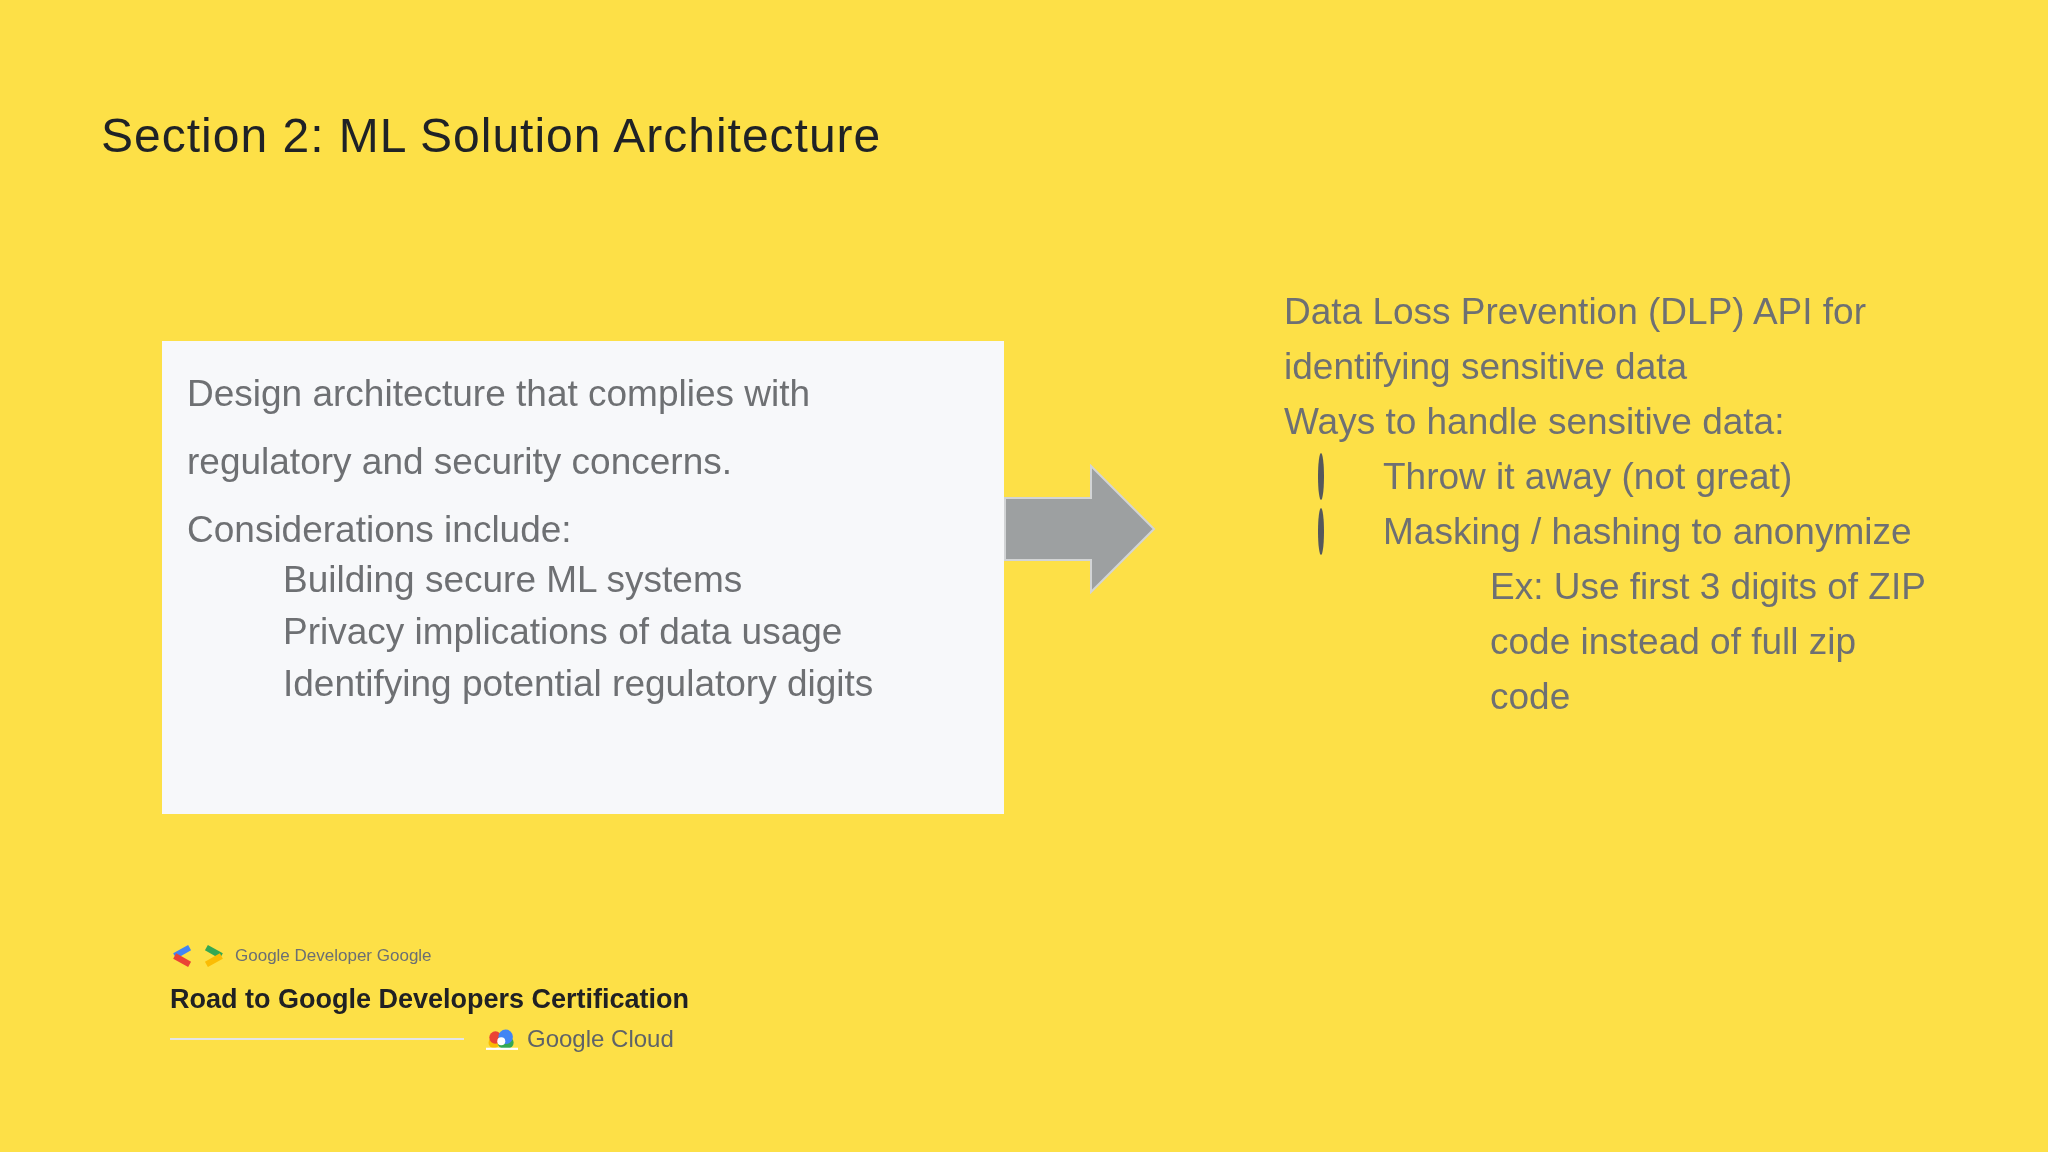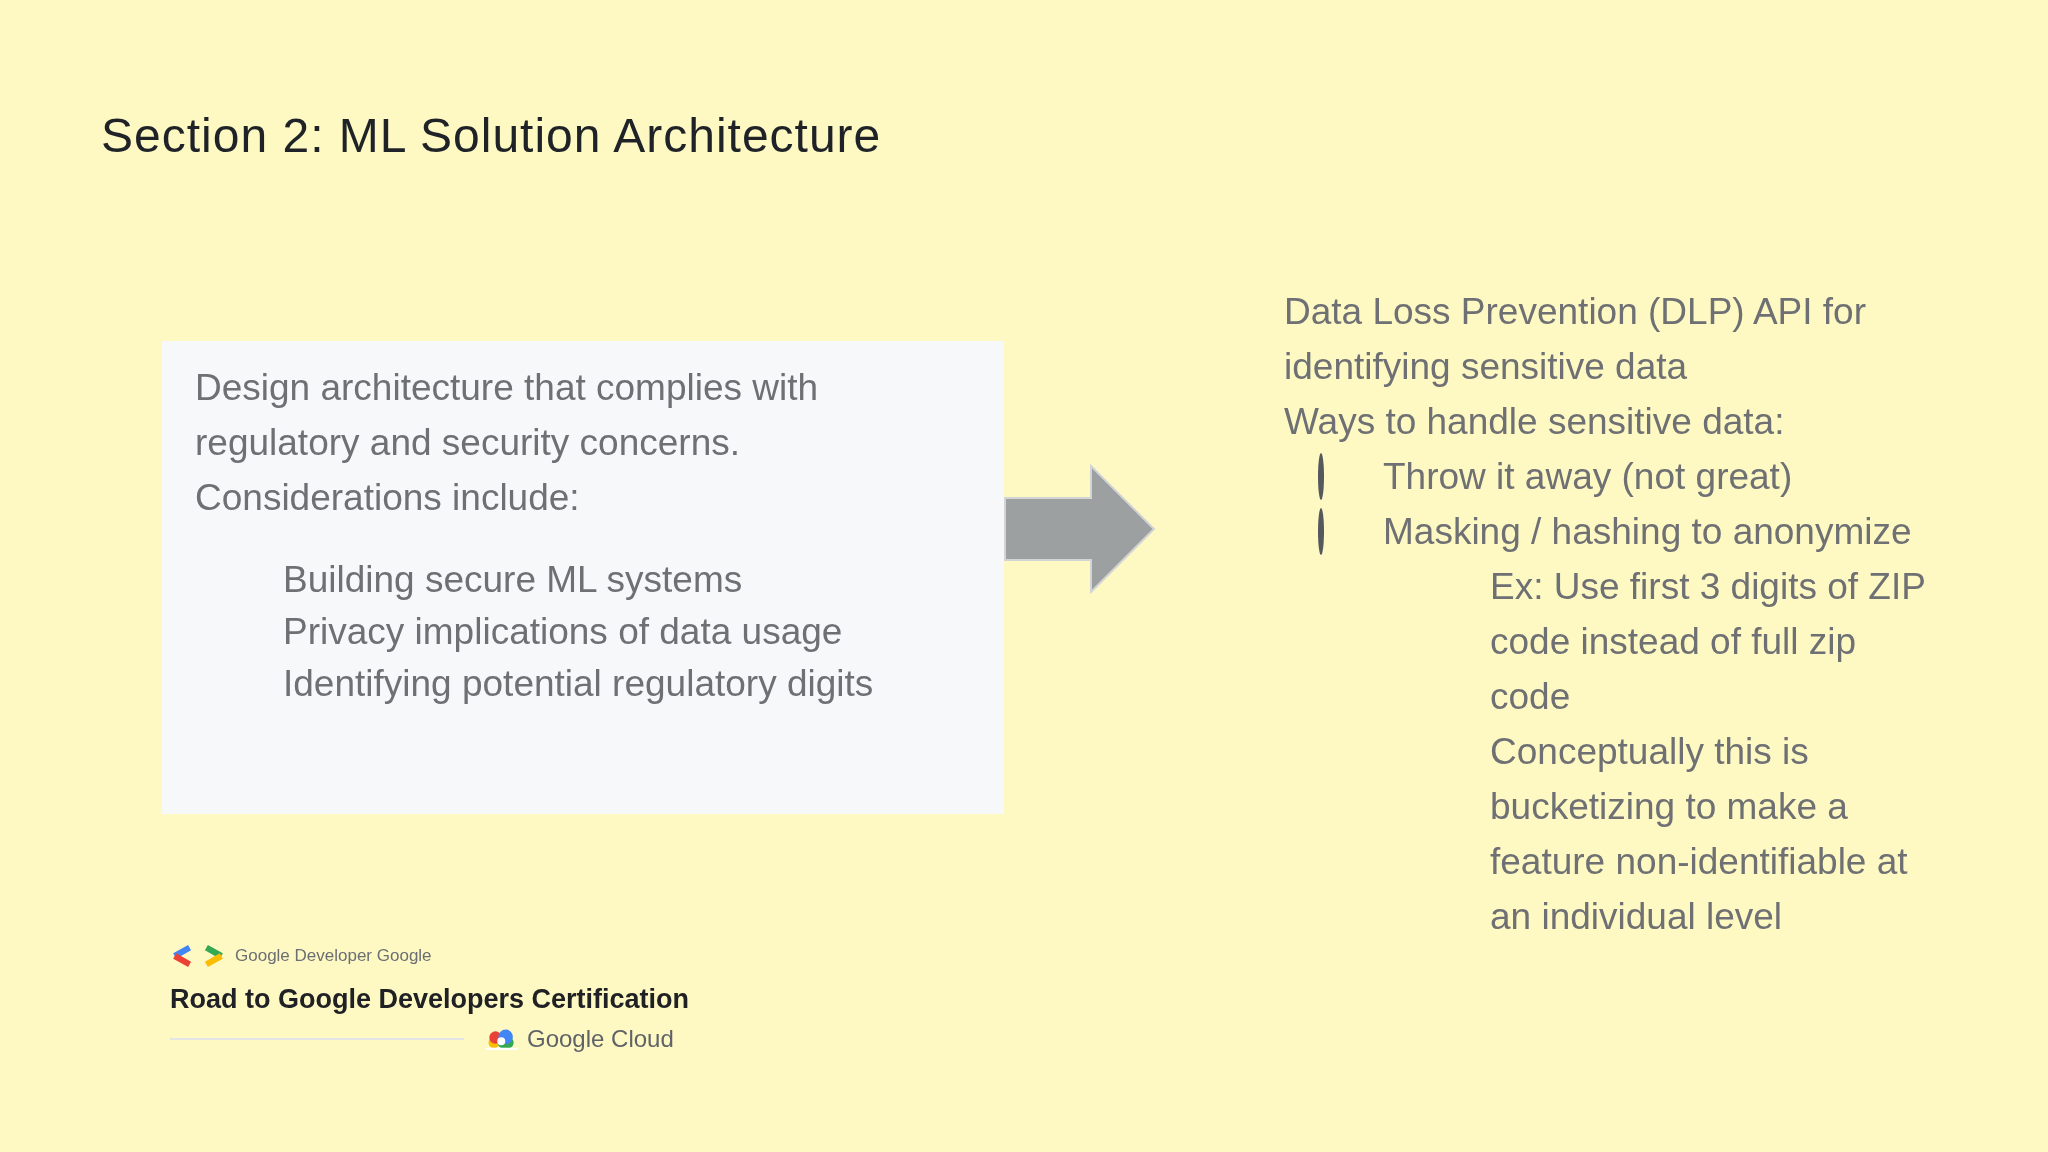--- a/index.html
+++ b/index.html
@@ -1,25 +1,25 @@
 <!DOCTYPE html>
 <html><head>
 <meta charset="utf-8">
 <style>
   html,body{margin:0;padding:0;background:#ffffff;}
-  .slide{position:relative;width:2048px;height:1152px;background:#fef9c3;overflow:hidden;
+  .slide{position:relative;width:2048px;height:1152px;background:#fde047;overflow:hidden;
          font-family:"Liberation Sans",sans-serif;}
 
   
   .title{position:absolute;left:101px;top:108px;font-size:48px;line-height:56px;
          letter-spacing:1px;color:#1f2226;font-weight:400;}
 
   
   .info-box{position:absolute;left:162px;top:341px;width:842px;height:473px;background:#f7f8fa;}
-  .info-par{position:absolute;left:33px;top:19px;width:710px;font-size:37px;line-height:55px;
+  .info-par{position:absolute;left:25px;top:19px;width:710px;font-size:37px;line-height:68px;
             color:#6e7073;white-space:pre-line;}
   .box-list{position:absolute;left:0;top:213px;width:842px;}
   .box-item{display:flex;align-items:flex-start;font-size:37px;line-height:52px;color:#6e7073;}
   .box-item .mk{flex:0 0 auto;width:67px;margin-left:54px;}
   .dot{width:24px;height:26px;border-radius:50%;background:#55585c;margin-top:13px;}
 
   
   .arrow{position:absolute;left:1004px;top:464px;width:152px;height:130px;}
 
   
@@ -94,27 +94,20 @@
     <div class="ritem l2">
       <span class="mk"><span class="ring"></span></span>
       <span class="text">Masking / hashing to anonymize</span>
     </div>
     <div class="ritem l3">
       <span class="mk"><span class="sq"></span></span>
       <span class="text">Ex: Use first 3 digits of ZIP
 code instead of full zip
 code</span>
     </div>
-    <div class="ritem l3">
-      <span class="mk"><span class="sq"></span></span>
-      <span class="text">Conceptually this is
-bucketizing to make a
-feature non-identifiable at
-an individual level</span>
-    </div>
   </div>
 
   <div class="footer">
     <div class="gdg-row">
       <svg class="gdg-svg" viewBox="0 0 60 25">
         <line x1="21" y1="3.5" x2="5" y2="12.5" stroke="#4285F4" stroke-width="6.5"></line>
         <line x1="5" y1="12.5" x2="21" y2="21.5" stroke="#EA4335" stroke-width="6.5"></line>
         <line x1="39" y1="3.5" x2="55" y2="12.5" stroke="#34A853" stroke-width="6.5"></line>
         <line x1="55" y1="12.5" x2="39" y2="21.5" stroke="#FBBC04" stroke-width="6.5"></line>
       </svg>

